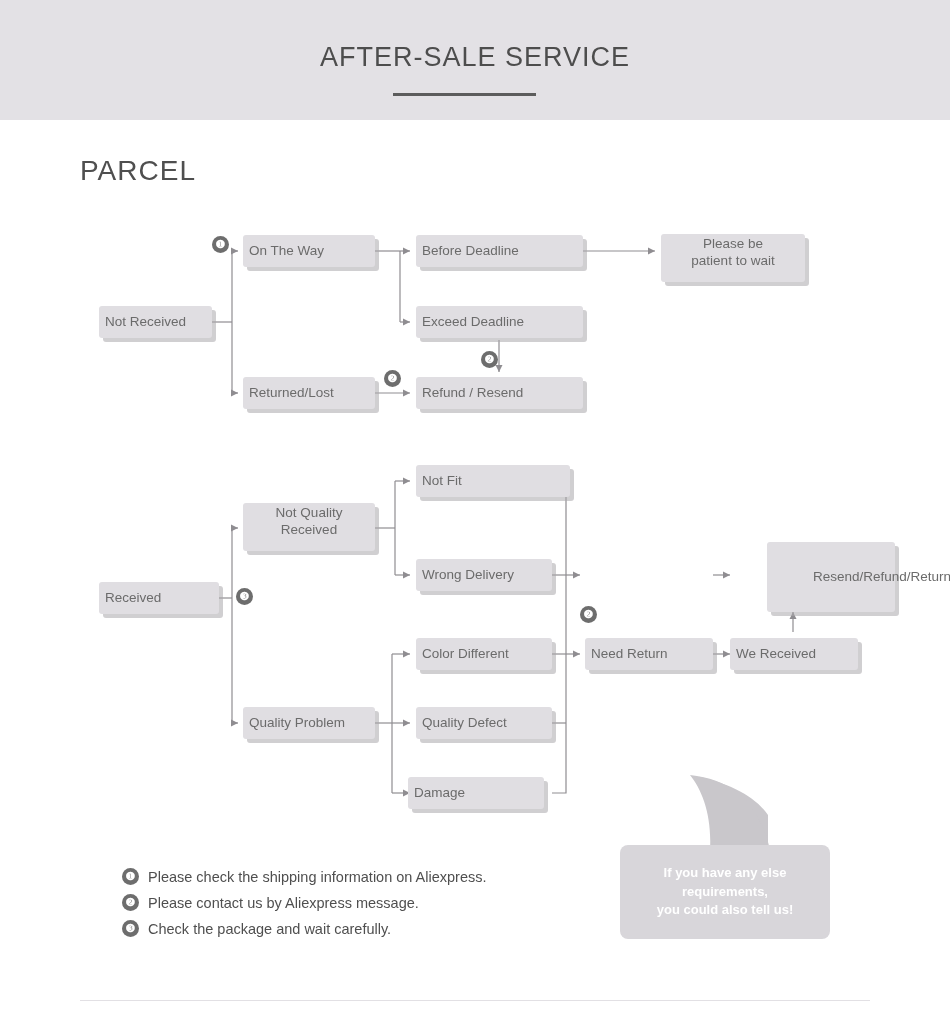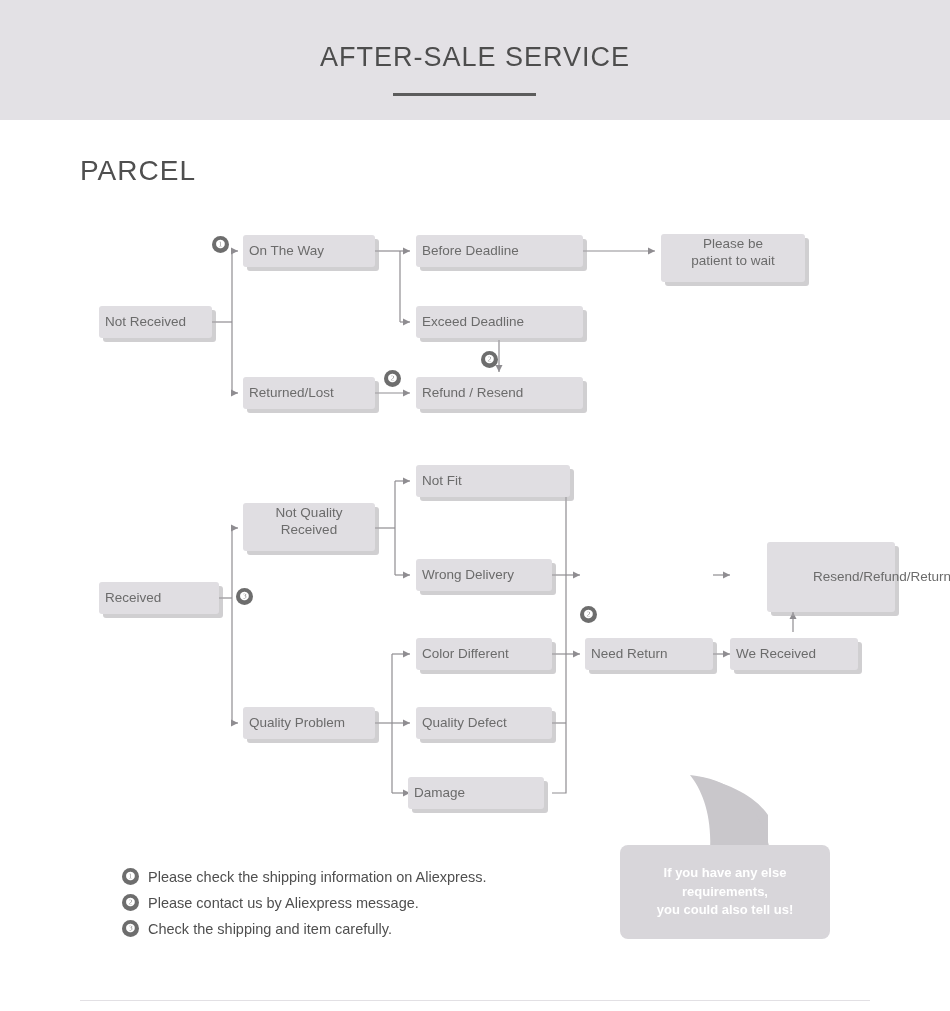--- a/index.html
+++ b/index.html
@@ -278,21 +278,21 @@
   <div class="legend-row">
     <span class="marker">❶</span>
     <span>Please check the shipping information on Aliexpress.</span>
   </div>
   <div class="legend-row">
     <span class="marker">❷</span>
     <span>Please contact us by Aliexpress message.</span>
   </div>
   <div class="legend-row">
     <span class="marker">❸</span>
-    <span>Check the shipping and item carefully.</span>
+    <span>Check the package and wait carefully.</span>
   </div>
 </div>
 
 <svg class="bubble-tail" viewBox="0 0 80 75">
   <path d="M2,0 C40,8 66,35 78,75 L78,40 C66,22 40,8 2,0 Z" fill="#c9c7cb"></path>
   <path d="M0,0 C45,5 70,30 80,75 L80,75 L20,75 C22,40 12,15 0,0 Z" fill="#c9c7cb"></path>
 </svg>
 <div class="bubble">
   <div>
     <div>If you have any else</div>

